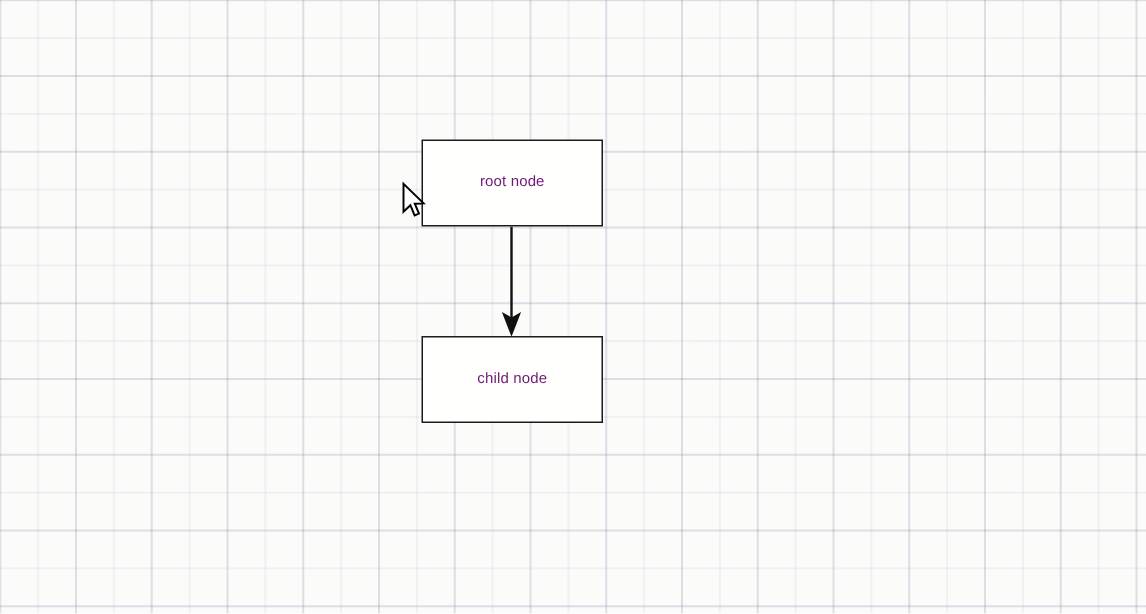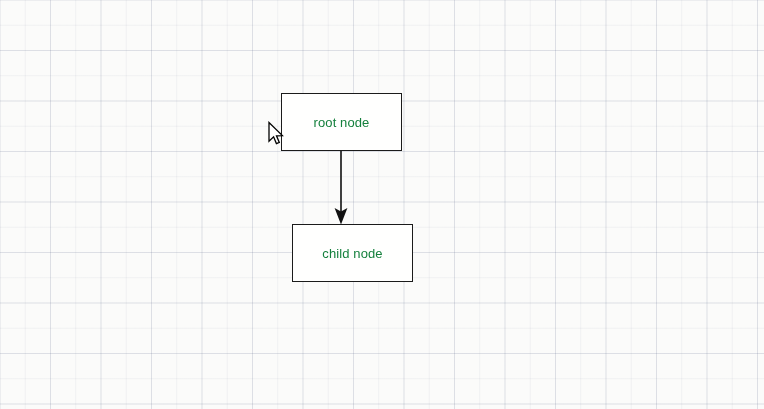--- a/index.html
+++ b/index.html
@@ -48,37 +48,37 @@
     background: #fffffe;
     border: 1.7px solid #1b1b1b;
     display: flex;
     align-items: center;
     justify-content: center;
     cursor: move;
   }
 
   .node-label {
     font-family: "Liberation Sans", sans-serif;
-    font-size: 13px;
+    font-size: 10px;
     line-height: 1;
-    color: #15803d;
+    color: #701a75;
     letter-spacing: 0.1px;
     white-space: nowrap;
     user-select: none;
   }
 
   #node-root {
     left: 281px;
     top: 93px;
     width: 121px;
     height: 58px;
   }
 
   #node-child {
-    left: 292px;
+    left: 281px;
     top: 224px;
     width: 121px;
     height: 58px;
   }
 
   #mouse-cursor {
     position: absolute;
     left: 264px;
     top: 121px;
     width: 20px;

